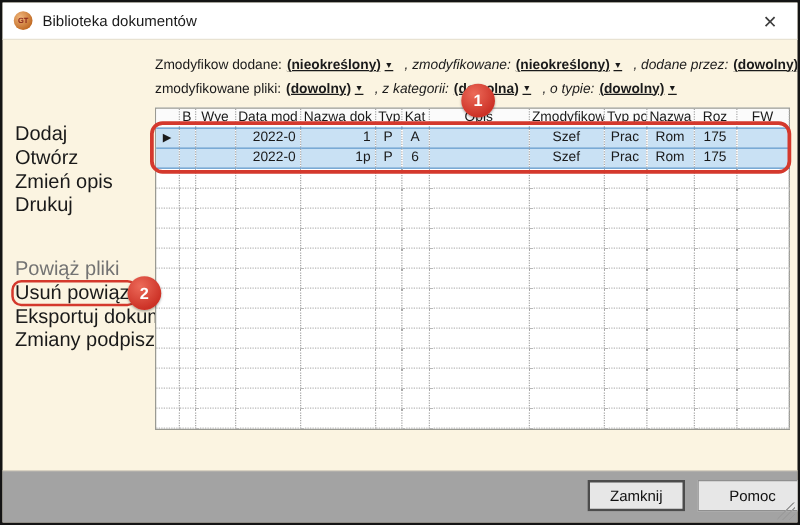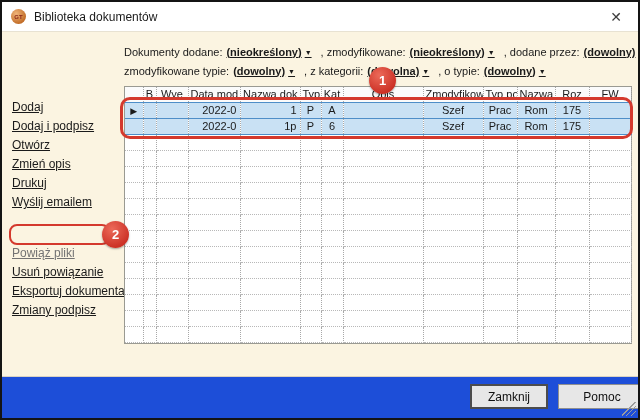--- a/index.html
+++ b/index.html
@@ -20,28 +20,28 @@
     background:radial-gradient(circle at 35% 32%, #f0b57a, #c06a24 75%);
     color:#8a2518; font-size:6px; font-weight:bold;
     display:flex; align-items:center; justify-content:center; margin-right:8px;
   }
   .title { font-size:12px; }
   .close-btn { margin-left:auto; font-size:14px; color:#3c3c3c; padding:2px 7px; }
   
   .filters { position:absolute; left:122px; top:40px; font-size:11px; }
   .filter-line { height:19px; display:flex; align-items:center; white-space:pre; }
   .flabel { margin-right:4px; }
-  .flabel.sep { margin-left:9px; }
+  .flabel.sep { margin-left:9px;font-style:italic; }
   .fval { text-decoration:underline; font-weight:bold; }
   .farrow { font-size:7px; margin-left:3px; position:relative; top:-1px; }
   
   .sidebar { position:absolute; left:10px; top:99px; display:flex; flex-direction:column; }
   .side-link {
-    font-size:12px; line-height:13px; margin-bottom:6px;
-    text-decoration:underline; color:#1a1a1a; cursor:pointer; white-space:nowrap;
+    font-size:16px; line-height:13px; margin-bottom:6px;
+    color:#1a1a1a; cursor:pointer; white-space:nowrap;
   }
   .side-link.active { color:#737373;margin-top:32px; }
   
   .tablewrap {
     position:absolute; left:122px; top:84px; width:508px;
     background:#ffffff; border:1px solid #9a9a92;
   }
   table.grid { border-collapse:collapse; table-layout:fixed; width:506px; font-size:11px; }
   .grid th {
     font-weight:normal; height:15px; background:#fbfbfb; padding:0 2px;
@@ -53,21 +53,21 @@
     overflow:hidden; white-space:nowrap;
   }
   .grid tr.sel { background:#c9e1f4; }
   .grid tr.sel td { border-bottom:1px solid #4e8ec8; }
   .grid tr.empty td { border-bottom:1px dotted #b8b8b8; }
   .grid .al-l { text-align:right; } .grid .al-c { text-align:center; } .grid .al-r { text-align:right; }
   .selwedge { font-size:9px; line-height:9px; }
   
   .footer {
     position:absolute; left:0; right:0; bottom:0; height:42px;
-    background:#1d4ed8; border-top:1px solid #d9d2c2;padding-left:28px;
+    background:#a3a3a3; border-top:1px solid #d9d2c2;padding-left:28px;
   }
   .btn {
     position:absolute; top:7px; height:25px; background:#e7e7e7;
     font-family:"Liberation Sans", sans-serif; font-size:12px; color:#111; padding:0;
   }
   .btn-default { left:468px; width:78px; border:2px solid #4c4c4c; }
   .btn-normal  { left:556px; width:88px; border:1px solid #8f8f8f; }
   .grip {
     position:absolute; right:2px; bottom:2px; width:14px; height:14px;
     background:linear-gradient(135deg, transparent 0 45%, #9c9c9c 45% 50%,
@@ -94,31 +94,29 @@
 
 <div class="dialog">
 
   <div class="titlebar">
     <span class="app-icon">GT</span>
     <span class="title">Biblioteka dokumentów</span>
     <span class="close-btn">✕</span>
   </div>
 
   <div class="filters">
-    <div class="filter-line" id="filter-line-0"><span class="flabel">Dokumenty dodane:</span><span class="fval">(nieokreślony)<span class="farrow">▼</span></span><span class="flabel sep">, zmodyfikowane:</span><span class="fval">(nieokreślony)<span class="farrow">▼</span></span><span class="flabel sep">, dodane przez:</span><span class="fval">(dowolny)<span class="farrow">▼</span></span></div>
-    <div class="filter-line" id="filter-line-1"><span class="flabel">zmodyfikowane typie:</span><span class="fval">(dowolny)<span class="farrow">▼</span></span><span class="flabel sep">, z kategorii:</span><span class="fval">(dowolna)<span class="farrow">▼</span></span><span class="flabel sep">, o typie:</span><span class="fval">(dowolny)<span class="farrow">▼</span></span></div>
+    <div class="filter-line" id="filter-line-0"><span class="flabel">Zmodyfikow dodane:</span><span class="fval">(nieokreślony)<span class="farrow">▼</span></span><span class="flabel sep">, zmodyfikowane:</span><span class="fval">(nieokreślony)<span class="farrow">▼</span></span><span class="flabel sep">, dodane przez:</span><span class="fval">(dowolny)<span class="farrow">▼</span></span></div>
+    <div class="filter-line" id="filter-line-1"><span class="flabel">zmodyfikowane pliki:</span><span class="fval">(dowolny)<span class="farrow">▼</span></span><span class="flabel sep">, z kategorii:</span><span class="fval">(dowolna)<span class="farrow">▼</span></span><span class="flabel sep">, o typie:</span><span class="fval">(dowolny)<span class="farrow">▼</span></span></div>
   </div>
 
   <nav class="sidebar" id="sidebar">
       <div class="side-link">Dodaj</div>
-      <div class="side-link">Dodaj i podpisz</div>
       <div class="side-link">Otwórz</div>
       <div class="side-link">Zmień opis</div>
       <div class="side-link">Drukuj</div>
-      <div class="side-link">Wyślij emailem</div>
       <div class="side-link active">Powiąż pliki</div>
       <div class="side-link">Usuń powiązanie</div>
       <div class="side-link">Eksportuj dokumentację</div>
       <div class="side-link">Zmiany podpisz</div>
     </nav>
 
   <div class="tablewrap">
     <table class="grid" id="grid">
         <colgroup>
           <col style="width: 18px;">

